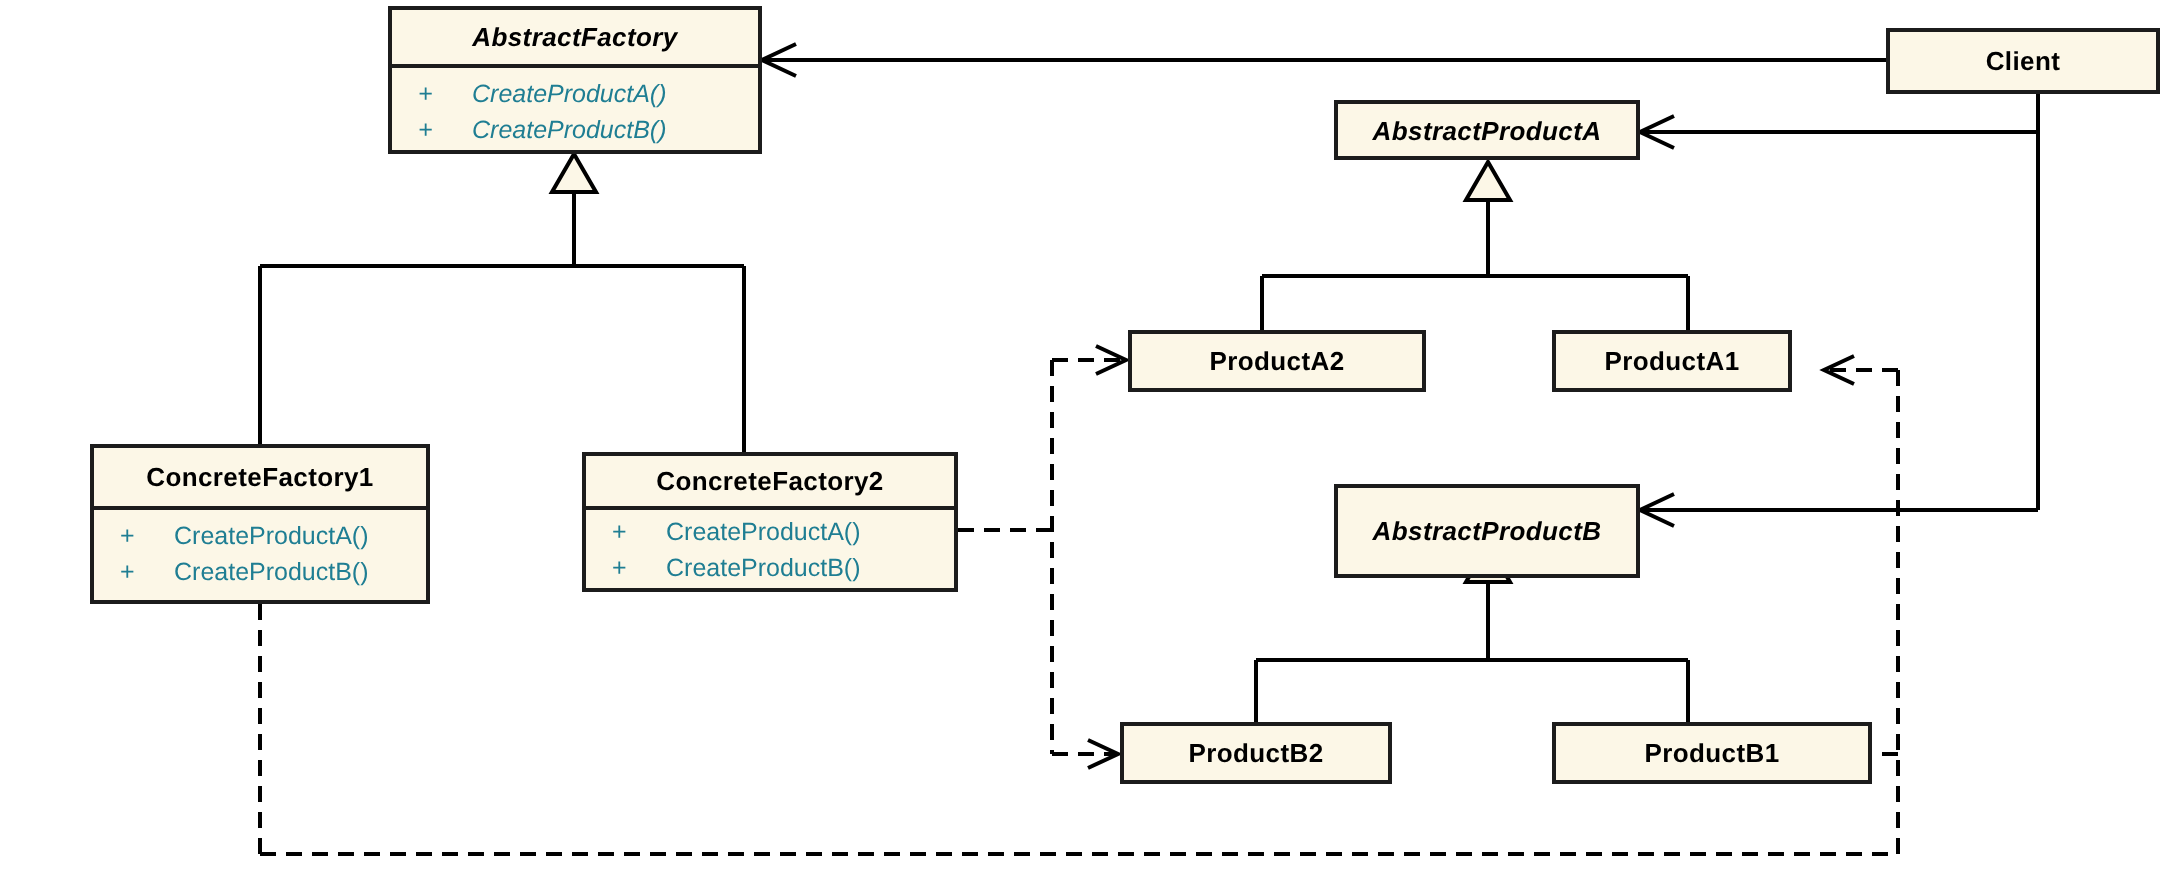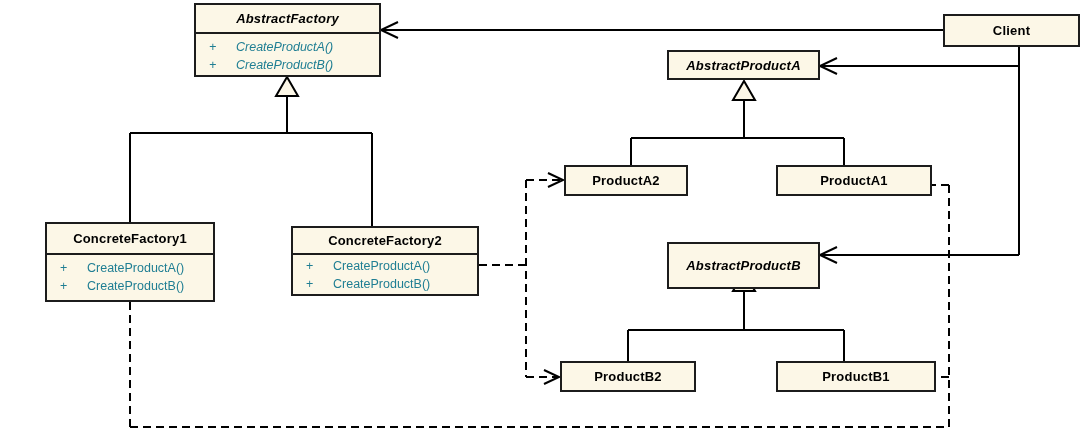--- a/index.html
+++ b/index.html
@@ -111,25 +111,25 @@
   </div>
 
   <div class="uml-class single abstract" style="left:653px; top:50px; width:153px; height:30px;">
     <div class="uml-title">AbstractProductA</div>
   </div>
 
   <div class="uml-class single" style="left:929px; top:14px; width:137px; height:33px;">
     <div class="uml-title">Client</div>
   </div>
 
-  <div class="uml-class single" style="left:550px; top:165px; width:124px; height:31px;">
+  <div class="uml-class single" style="left:550px; top:165px; width:149px; height:31px;">
     <div class="uml-title">ProductA2</div>
   </div>
 
-  <div class="uml-class single" style="left:762px; top:165px; width:156px; height:31px;">
+  <div class="uml-class single" style="left:762px; top:165px; width:120px; height:31px;">
     <div class="uml-title">ProductA1</div>
   </div>
 
   <div class="uml-class" style="left:31px; top:222px; width:170px; height:80px;">
     <div class="uml-title" style="height:29px;">ConcreteFactory1</div>
     <div class="uml-methods">
       <div class="uml-method">
         <span class="vis">+</span>
         <span>CreateProductA()</span>
       </div>

